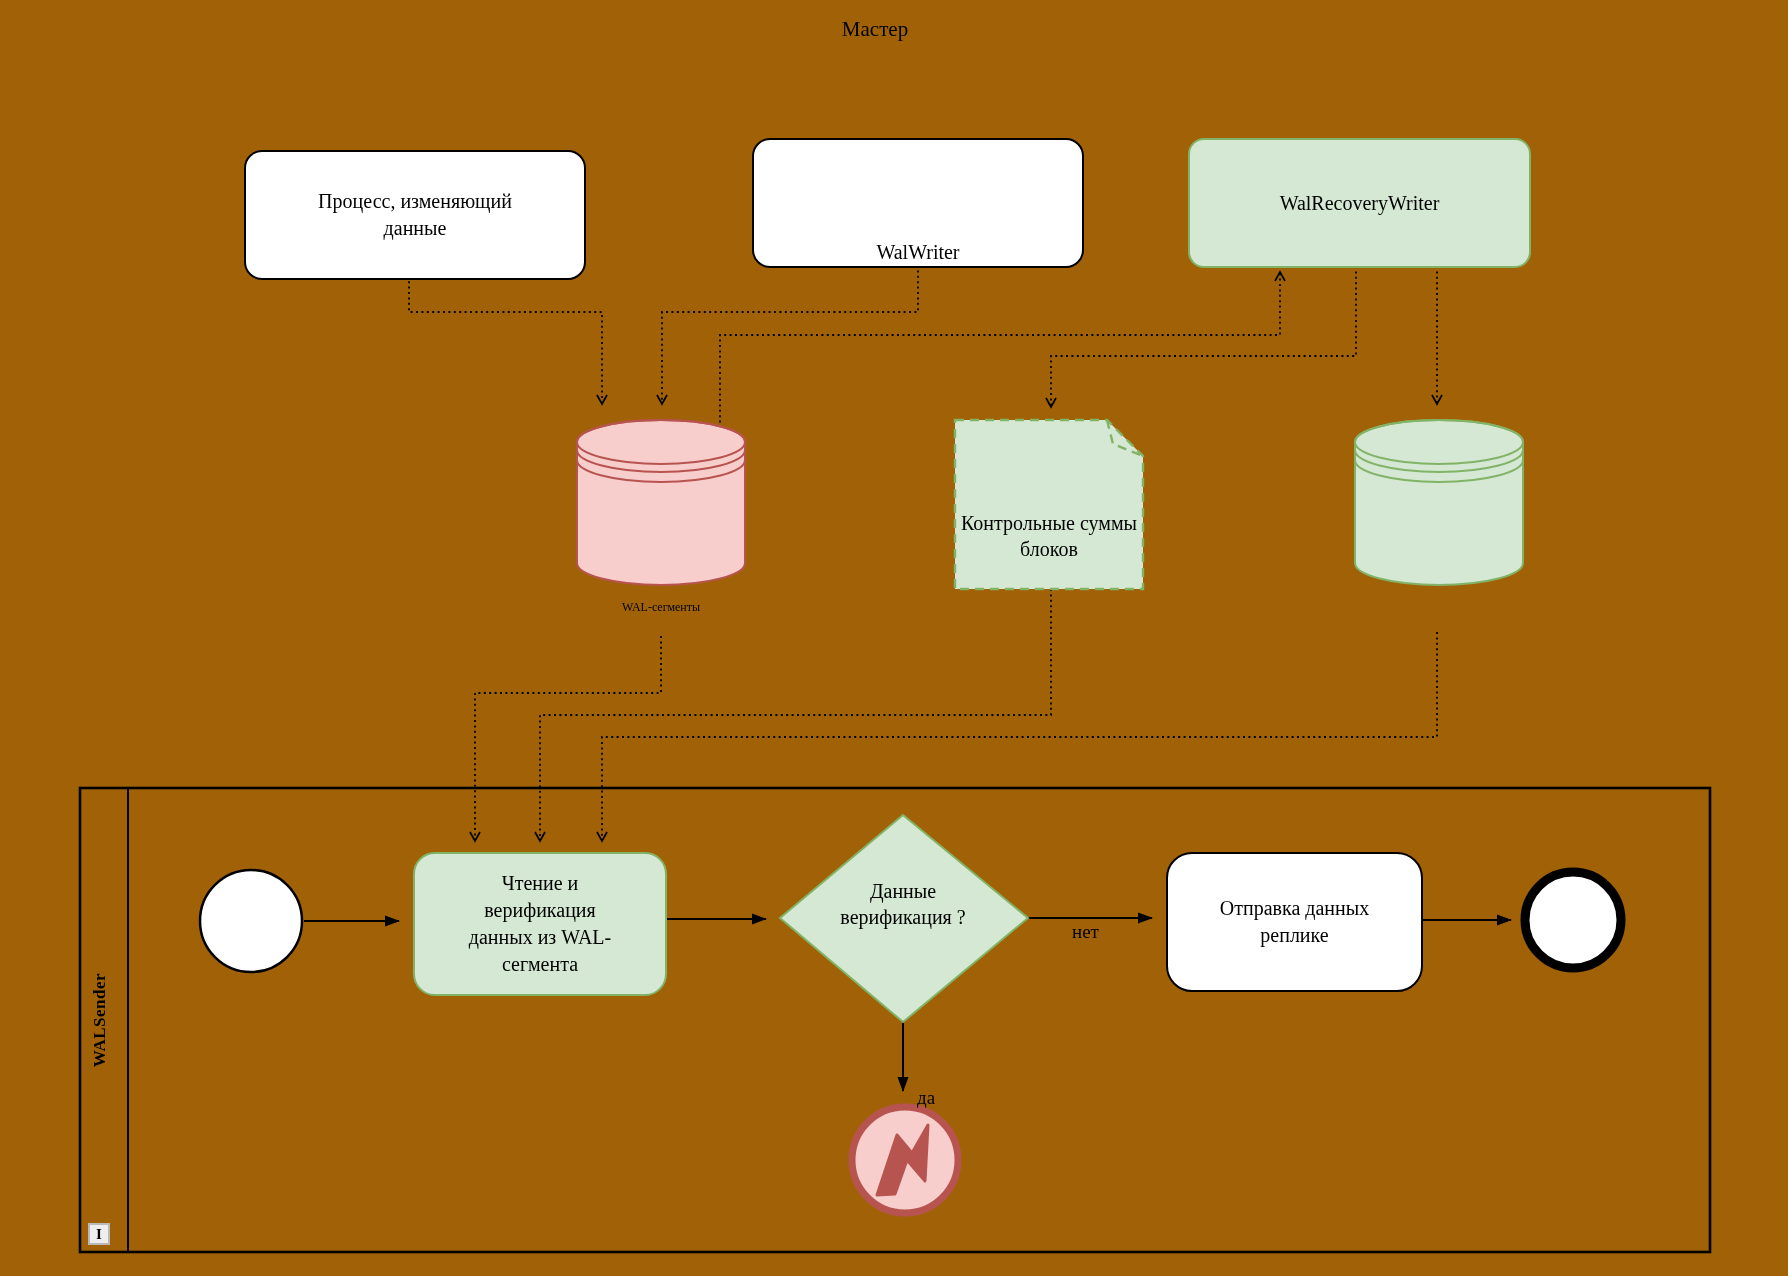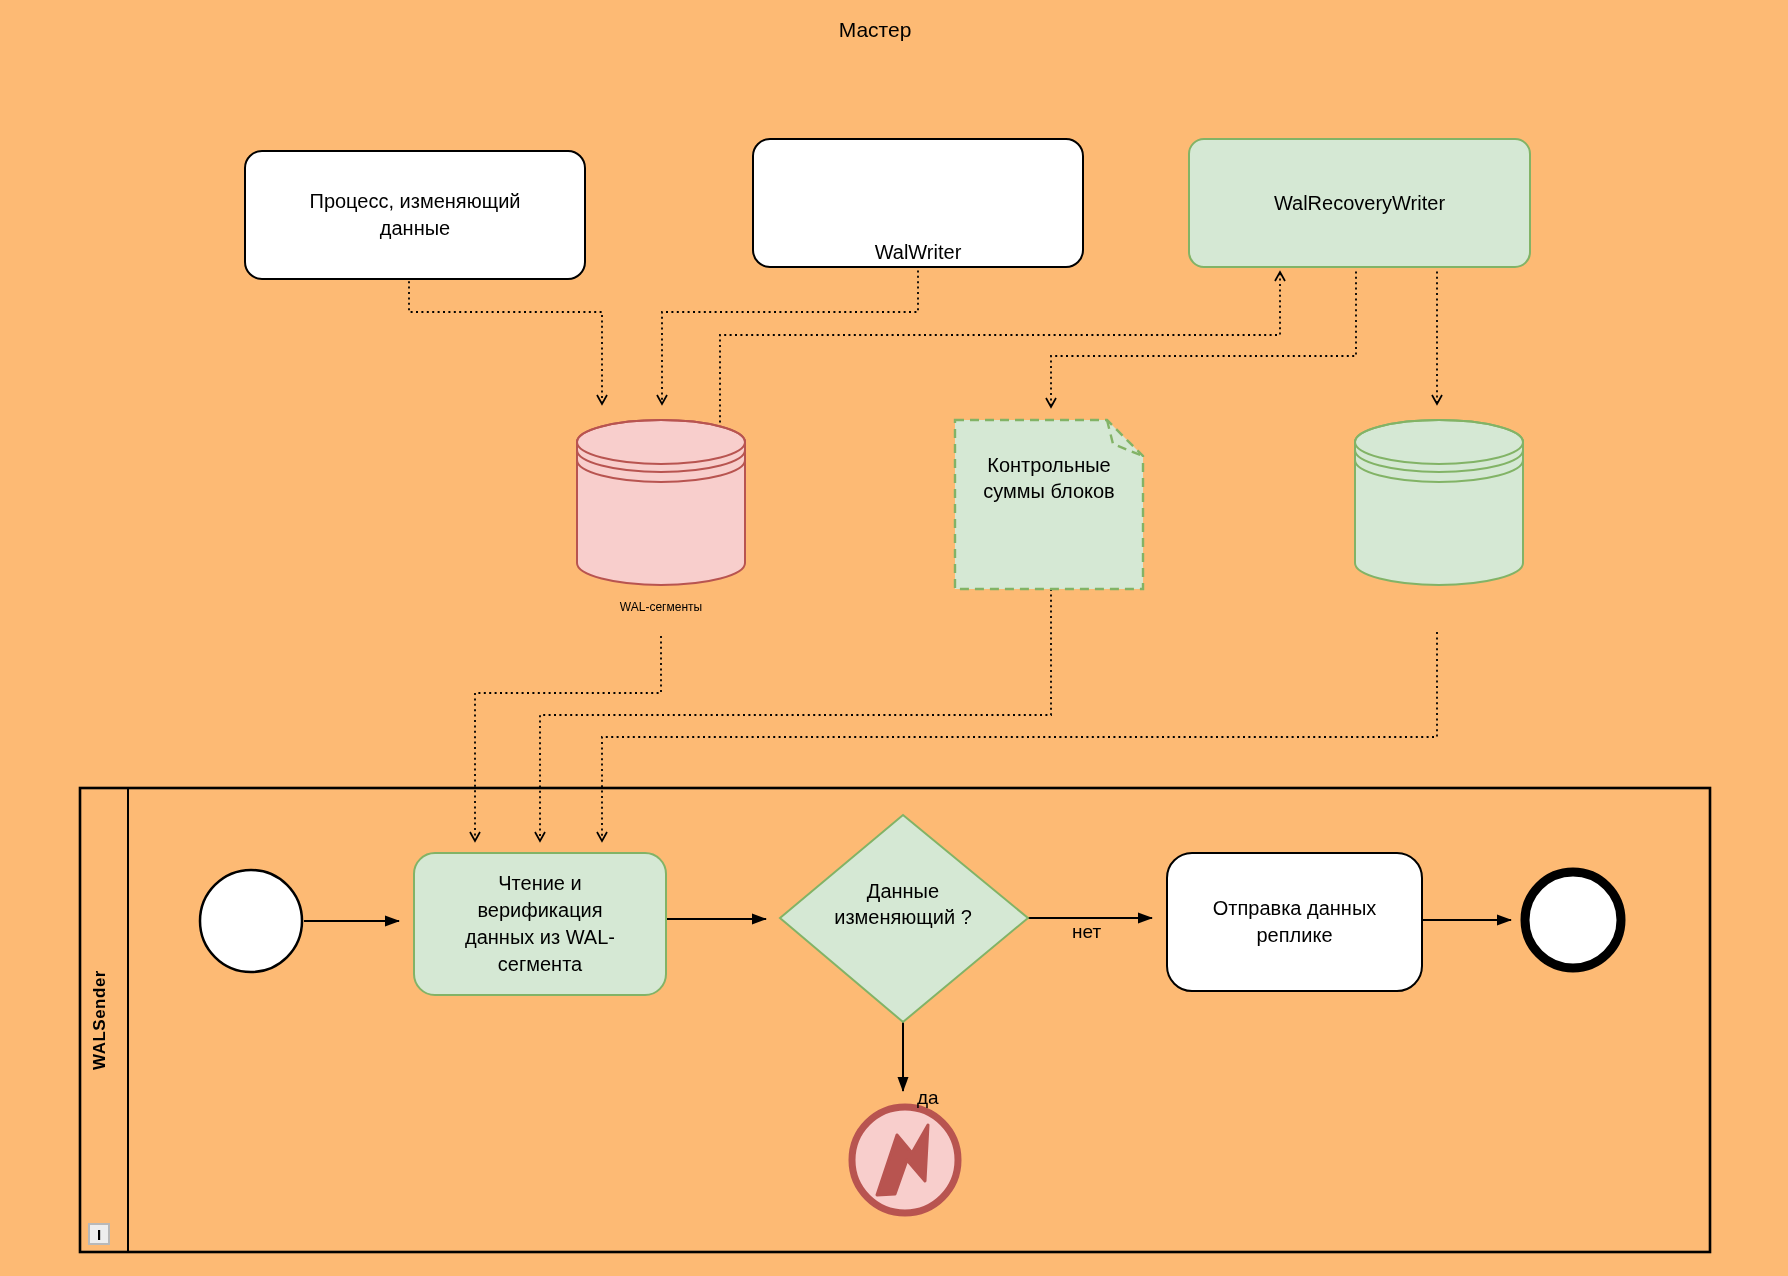--- a/index.html
+++ b/index.html
@@ -1,22 +1,22 @@
 <!DOCTYPE html>
 <html style="--green-fill: #d5e8d4; --green-stroke: #82b366; --red-fill: #f8cecc; --red-stroke: #b85450; --line: #000000;"><head>
 <meta charset="utf-8">
 <style>
   html,body{margin:0;padding:0;background:#ffffff;}
   :root{
     --green-fill:#d5e8d4; --green-stroke:#82b366;
     --red-fill:#f8cecc;   --red-stroke:#b85450;
     --line:#000000;
   }
-  #canvas{position:relative;width:1788px;height:1276px;background:#fdba74;overflow:hidden;
-          font-family:Liberation Sans, sans-serif;color:#000;}
+  #canvas{position:relative;width:1788px;height:1276px;background:#a16207;overflow:hidden;
+          font-family:Liberation Serif, serif;color:#000;}
   svg.layer{position:absolute;left:0;top:0;width:1788px;height:1276px;}
   .abs{position:absolute;}
   .lbl{text-align:center;line-height:1.3;}
   .box{display:flex;align-items:center;justify-content:center;text-align:center;
        border:2px solid var(--line);border-radius:18px;background:#fff;font-size:20px;line-height:1.35;}
   .box.green{border-color:var(--green-stroke);background:var(--green-fill);border-radius:22px;}
   .inner{margin:0 auto;}
   
   .greenShape{fill:var(--green-fill);stroke:var(--green-stroke);stroke-width:2;}
   .greenArc{fill:none;stroke:var(--green-stroke);stroke-width:2;}
@@ -110,35 +110,35 @@
     <div class="inner">WalWriter</div>
   </div>
 
   <div class="abs box green" style="left:1188px;top:138px;width:339px;height:126px;border-radius:16px;">
     <div class="inner">WalRecoveryWriter</div>
   </div>
 
   <div class="abs lbl cylLabel" style="left:511px;top:600px;width:300px;">WAL-сегменты</div>
 
 
-  <div class="abs lbl" style="left:957px;top:452px;width:184px;height:110px;display:flex;align-items:flex-start;justify-content:center;font-size:20px;">
+  <div class="abs lbl" style="left:957px;top:452px;width:184px;height:110px;display:flex;align-items:flex-end;justify-content:center;font-size:20px;">
     <div>Контрольные суммы блоков</div>
   </div>
 
   <div class="abs lbl laneLbl" style="left:4px;top:1005px;width:200px;height:30px;transform:rotate(-90deg);">WALSender</div>
 
   <div class="abs marker" style="left:88px;top:1223px;">
     <span>I</span>
   </div>
 
   <div class="abs box green" style="left:413px;top:852px;width:250px;height:140px;">
     <div class="inner" style="width:176px;">Чтение и верификация данных из WAL-сегмента</div>
   </div>
 
-  <div class="abs lbl" style="left:823px;top:878px;width:160px;font-size:20px;">Данные изменяющий ?</div>
+  <div class="abs lbl" style="left:823px;top:878px;width:160px;font-size:20px;">Данные верификация ?</div>
 
   <div class="abs edgeLbl" style="left:1072px;top:876px;">нет</div>
 
   <div class="abs edgeLbl" style="left:917px;top:1042px;">да</div>
 
   <div class="abs box" style="left:1166px;top:852px;width:253px;height:136px;border-radius:26px;">
     <div class="inner" style="width:210px;">Отправка данных реплике</div>
   </div>
 
 </div>

